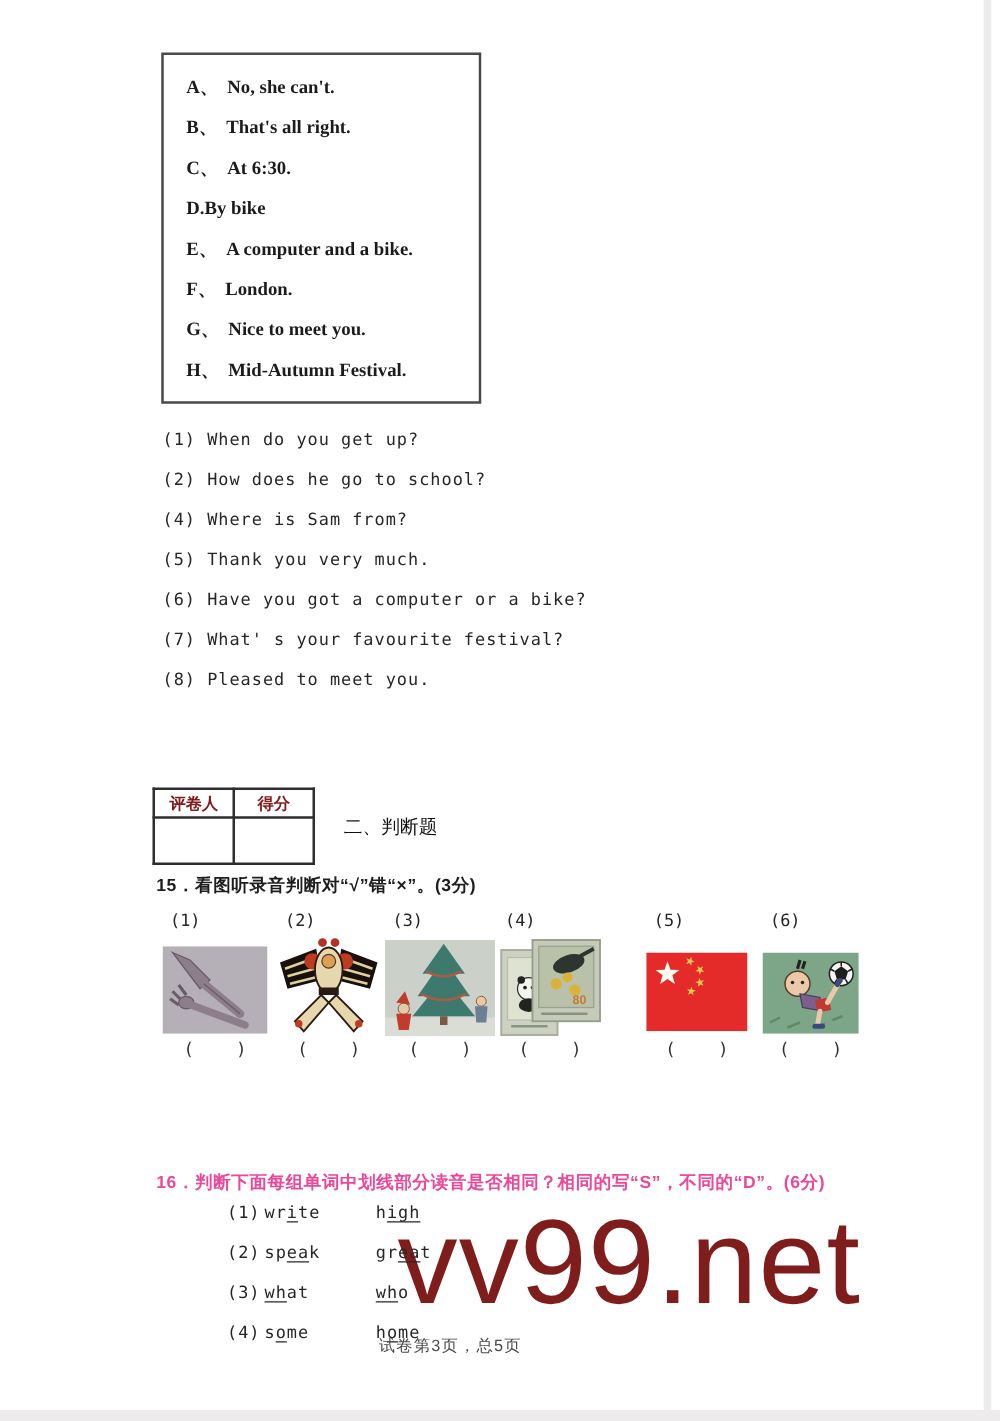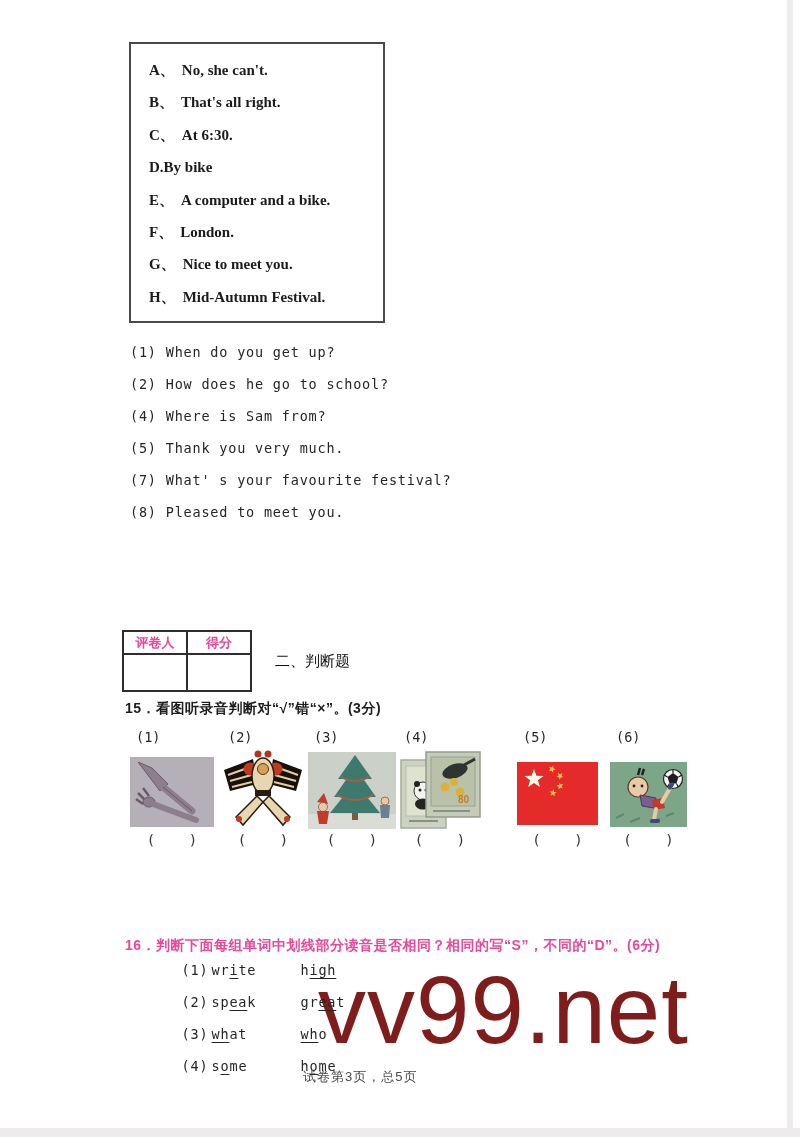--- a/index.html
+++ b/index.html
@@ -22,21 +22,21 @@
 
   
   .questions{position:absolute;left:130px;top:336px;z-index:1;}
   .q-item{height:32px;line-height:32px;font-family:"DejaVu Sans Mono",monospace;
           font-size:13.5px;letter-spacing:0.8px;color:#262626;white-space:pre;}
 
   
   .score-table{position:absolute;left:122px;top:630px;width:130px;z-index:1;
                border-collapse:collapse;}
   .score-table th,.score-table td{border:2px solid #2e2e2e;box-sizing:border-box;}
-  .score-table th{width:65px;height:23px;font-size:13px;font-weight:700;color:#ec4899;
+  .score-table th{width:65px;height:23px;font-size:13px;font-weight:700;color:#7f1d1d;
                   text-align:center;padding:0;}
   .score-table td{height:37px;padding:0;}
 
   .section-title{position:absolute;left:275px;top:652px;font-size:15px;font-weight:400;
                  color:#111;z-index:1;}
 
   .q15-title{position:absolute;left:125px;top:700px;font-size:14px;font-weight:600;
              color:#1d1d1d;z-index:1;letter-spacing:0.5px;}
 
   
@@ -84,20 +84,21 @@
     <div class="opt-row"><span class="opt-letter">F、</span><span class="opt-text">London.</span></div>
     <div class="opt-row"><span class="opt-letter">G、</span><span class="opt-text">Nice to meet you.</span></div>
     <div class="opt-row"><span class="opt-letter">H、</span><span class="opt-text">Mid-Autumn Festival.</span></div>
   </div>
 
   <div class="questions">
     <div class="q-item">(1) When do you get up?</div>
     <div class="q-item">(2) How does he go to school?</div>
     <div class="q-item">(4) Where is Sam from?</div>
     <div class="q-item">(5) Thank you very much.</div>
+    <div class="q-item">(6) Have you got a computer or a bike?</div>
     <div class="q-item">(7) What' s your favourite festival?</div>
     <div class="q-item">(8) Pleased to meet you.</div>
   </div>
 
   <table class="score-table">
     <tbody>
         <tr>
       <th>评卷人</th>
       <th>得分</th>
     </tr>

